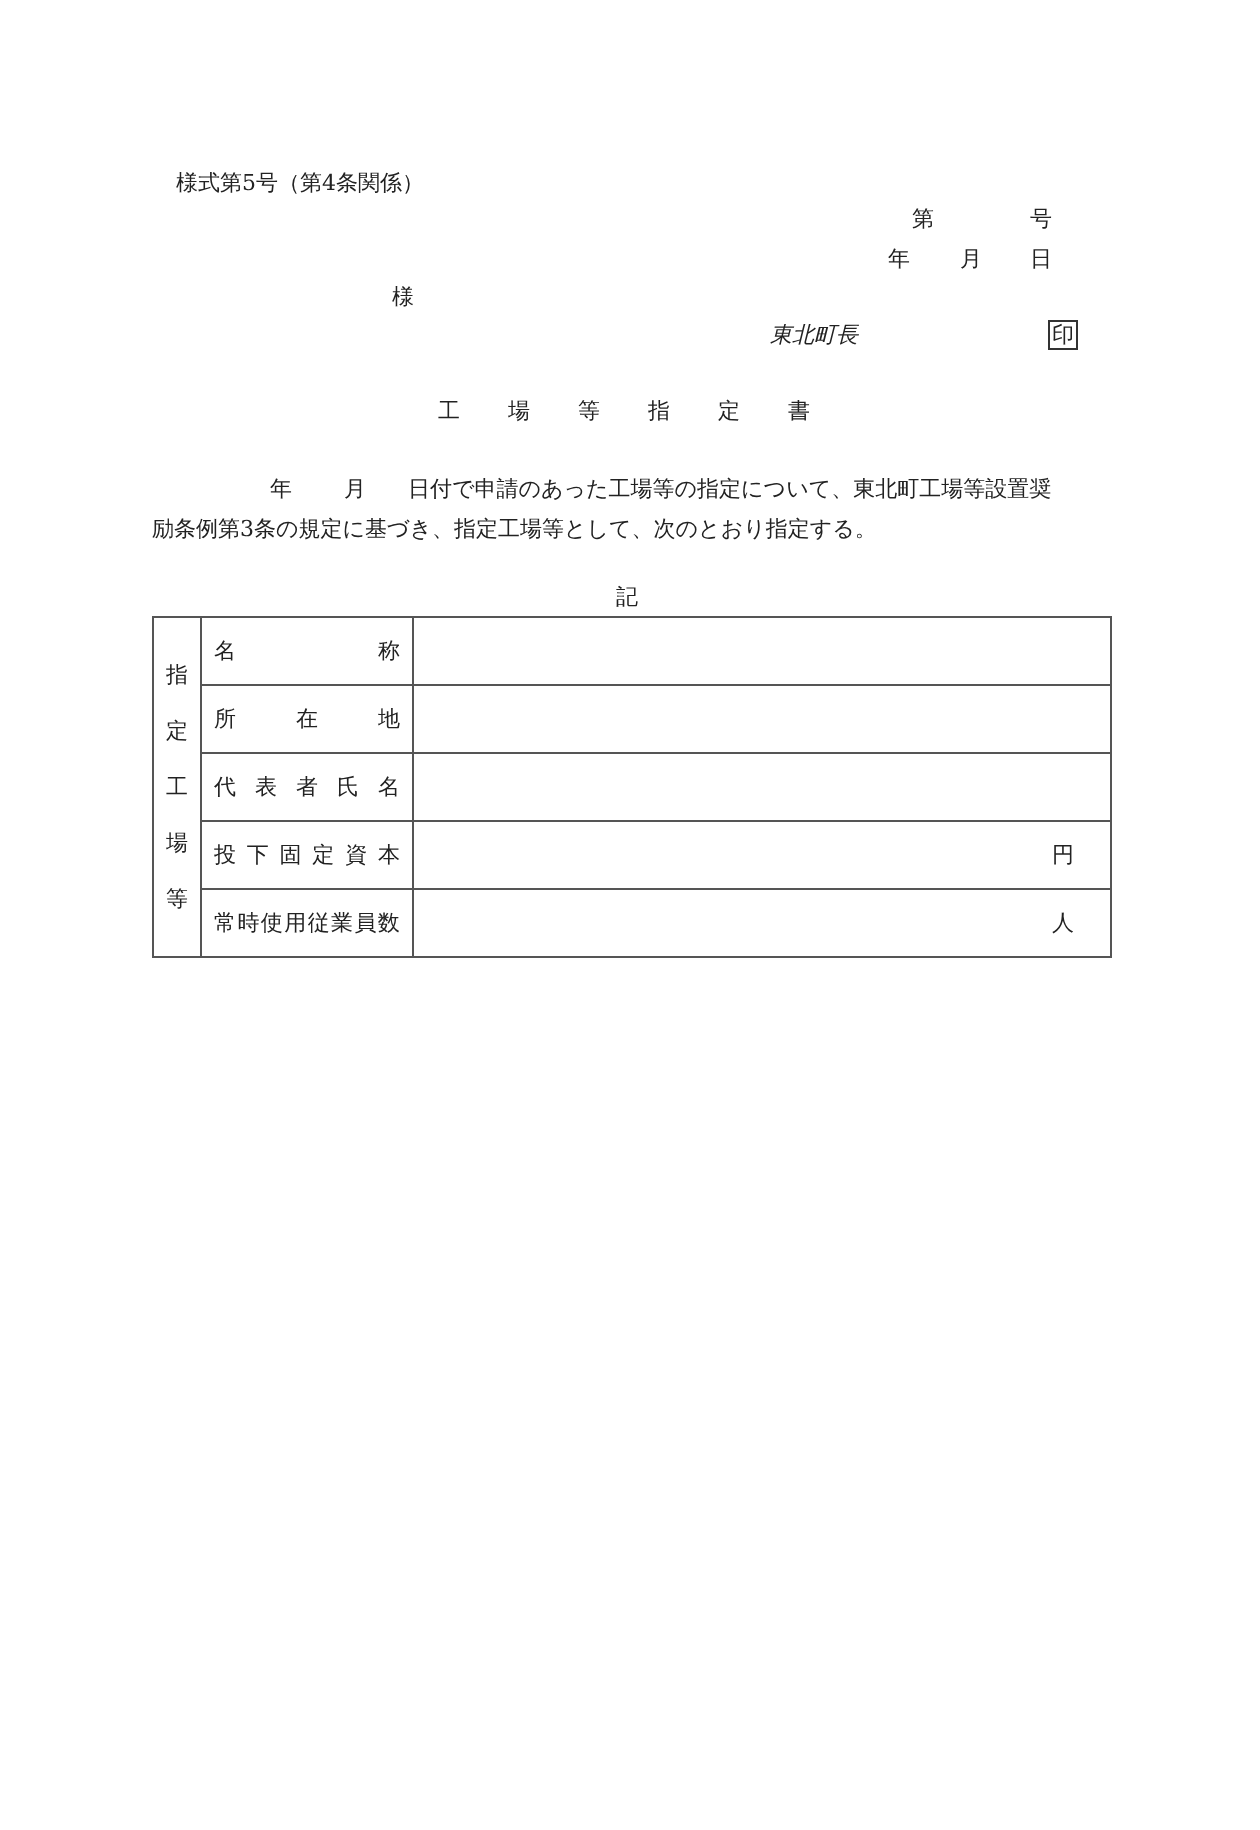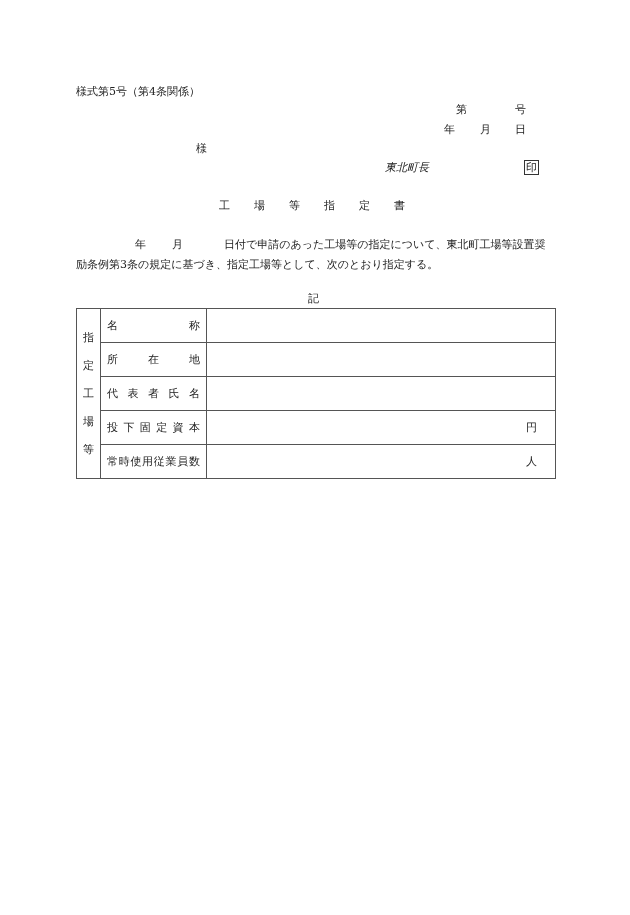--- a/index.html
+++ b/index.html
@@ -11,21 +11,21 @@
   table.form td { border:1px solid #555; height:33px; padding:0; font-size:11px; line-height:1; }
   td.group { width:23px; text-align:center; vertical-align:middle; }
   .vchars { display:flex; flex-direction:column; align-items:center; gap:17px; }
   td.label { width:106px; padding:0 6px !important; box-sizing:border-box; }
   .lbl { display:flex; justify-content:space-between; }
   td.value { text-align:right; padding-right:18px !important; }
 </style>
 </head>
 <body>
 
-<div class="abs" style="left:76px;top:86px;text-align:right;">様式第5号（第4条関係）</div>
+<div class="abs" style="left:88px;top:86px;text-align:right;">様式第5号（第4条関係）</div>
 
 <div class="abs" style="left:456px;top:104px;">第</div>
 <div class="abs" style="left:515px;top:104px;">号</div>
 
 <div class="abs" style="left:444px;top:124px;">年</div>
 <div class="abs" style="left:480px;top:124px;">月</div>
 <div class="abs" style="left:515px;top:124px;">日</div>
 
 <div class="abs" style="left:196px;top:143px;">様</div>
 
@@ -36,21 +36,21 @@
   <span style="position:absolute;left:0;">工</span>
   <span style="position:absolute;left:35px;">場</span>
   <span style="position:absolute;left:70px;">等</span>
   <span style="position:absolute;left:105px;">指</span>
   <span style="position:absolute;left:140px;">定</span>
   <span style="position:absolute;left:175px;">書</span>
 </div>
 
 <div class="abs" style="left:135px;top:239px;">年</div>
 <div class="abs" style="left:172px;top:239px;">月</div>
-<div class="abs" style="left:224px;top:239px;">日付で申請のあった工場等の指定について、東北町工場等設置奨</div>
+<div class="abs" style="left:204px;top:239px;">日付で申請のあった工場等の指定について、東北町工場等設置奨</div>
 <div class="abs" style="left:76px;top:259px;text-align:center;">励条例第3条の規定に基づき、指定工場等として、次のとおり指定する。</div>
 
 <div class="abs" style="left:308px;top:293px;">記</div>
 
 <table class="form">
   <tbody>
       <tr>
     <td class="group" rowspan="5">
       <div class="vchars">
         <span>指</span>

